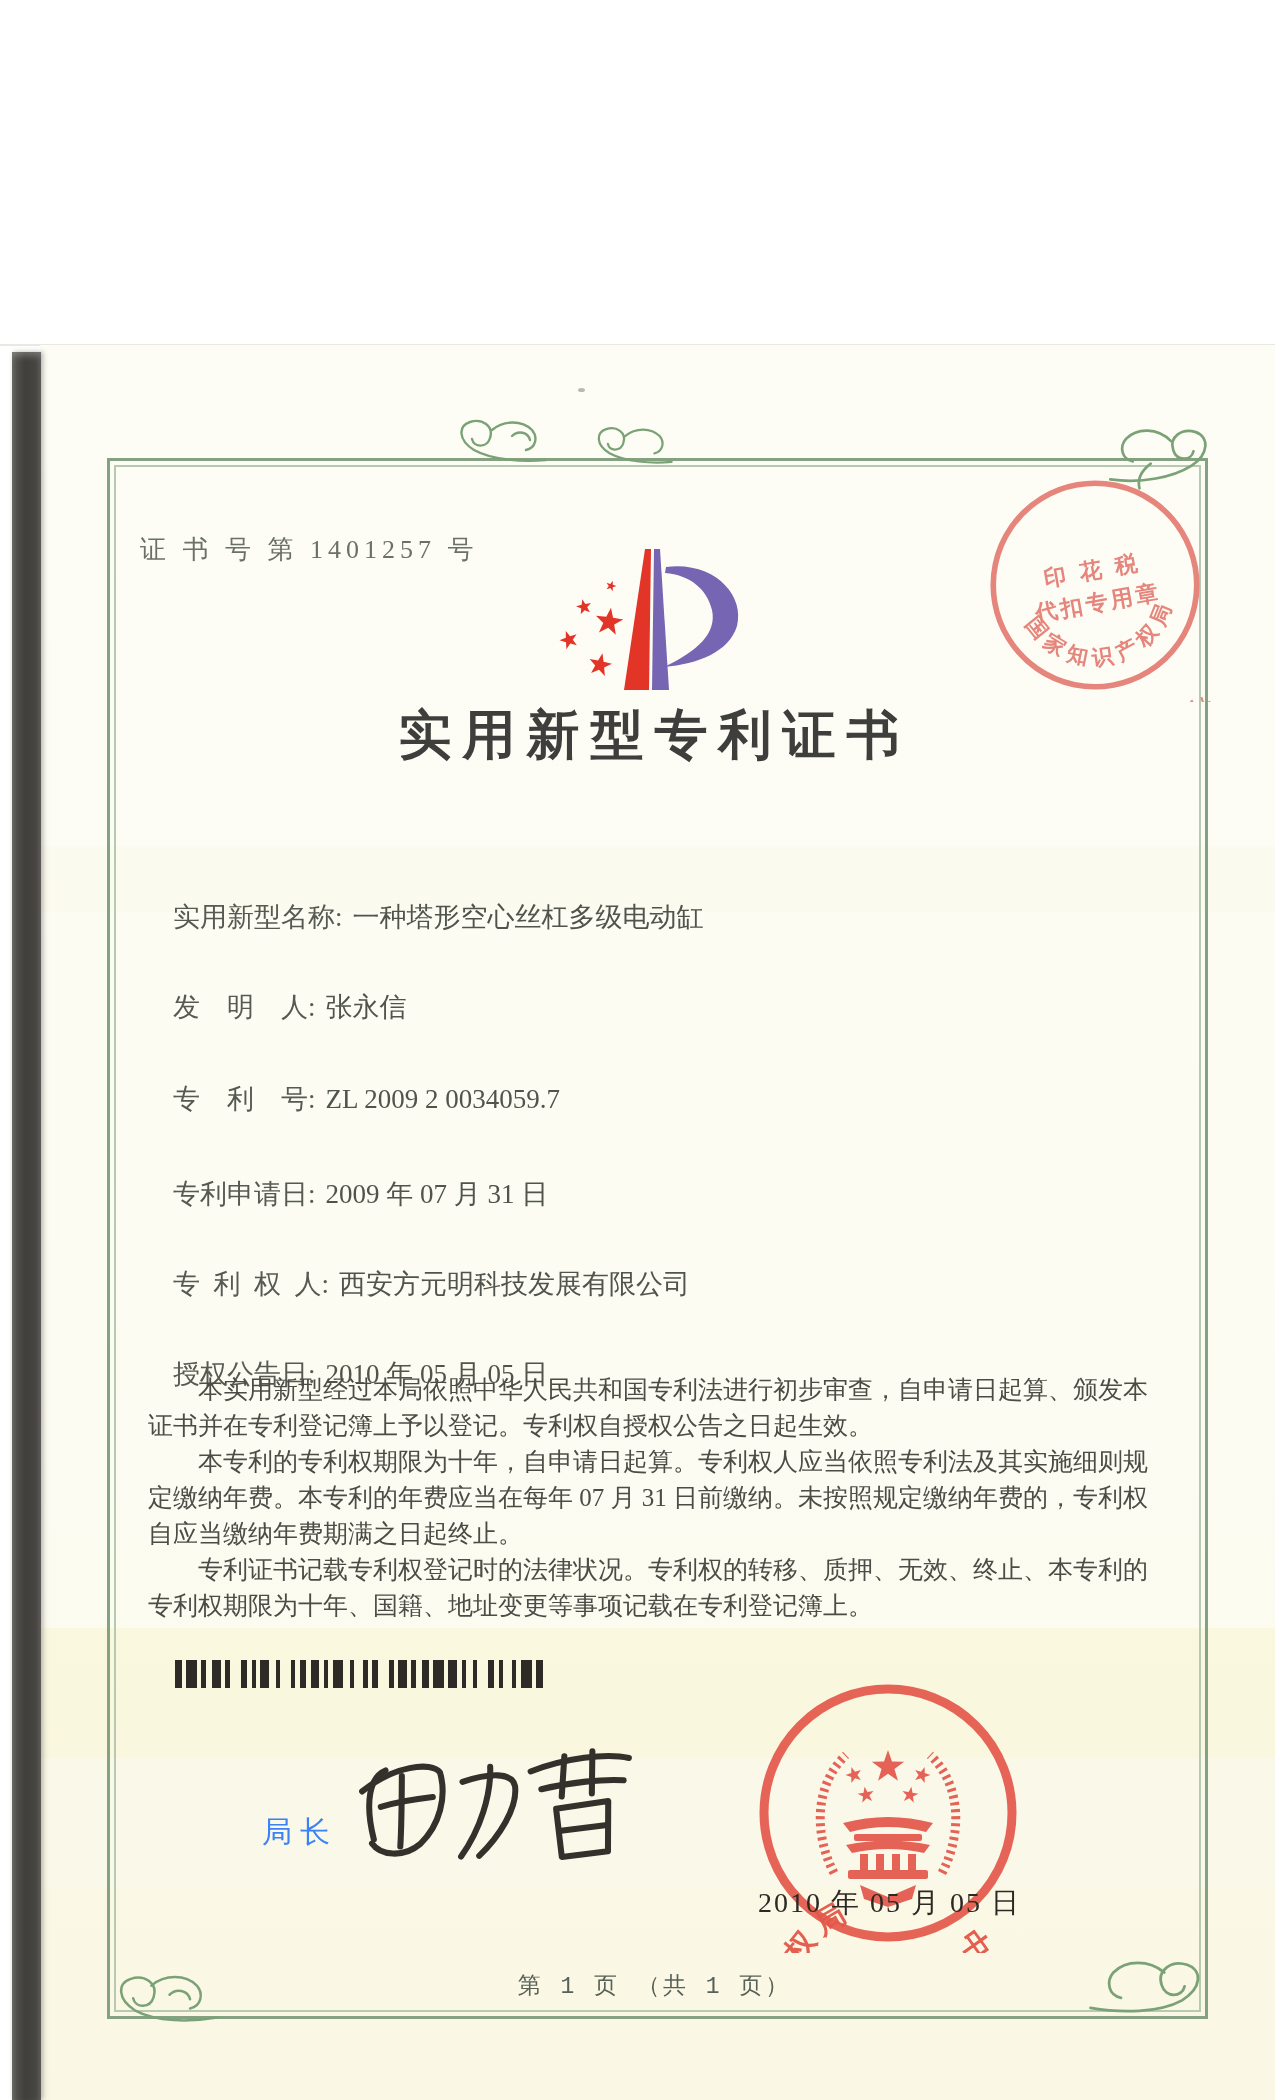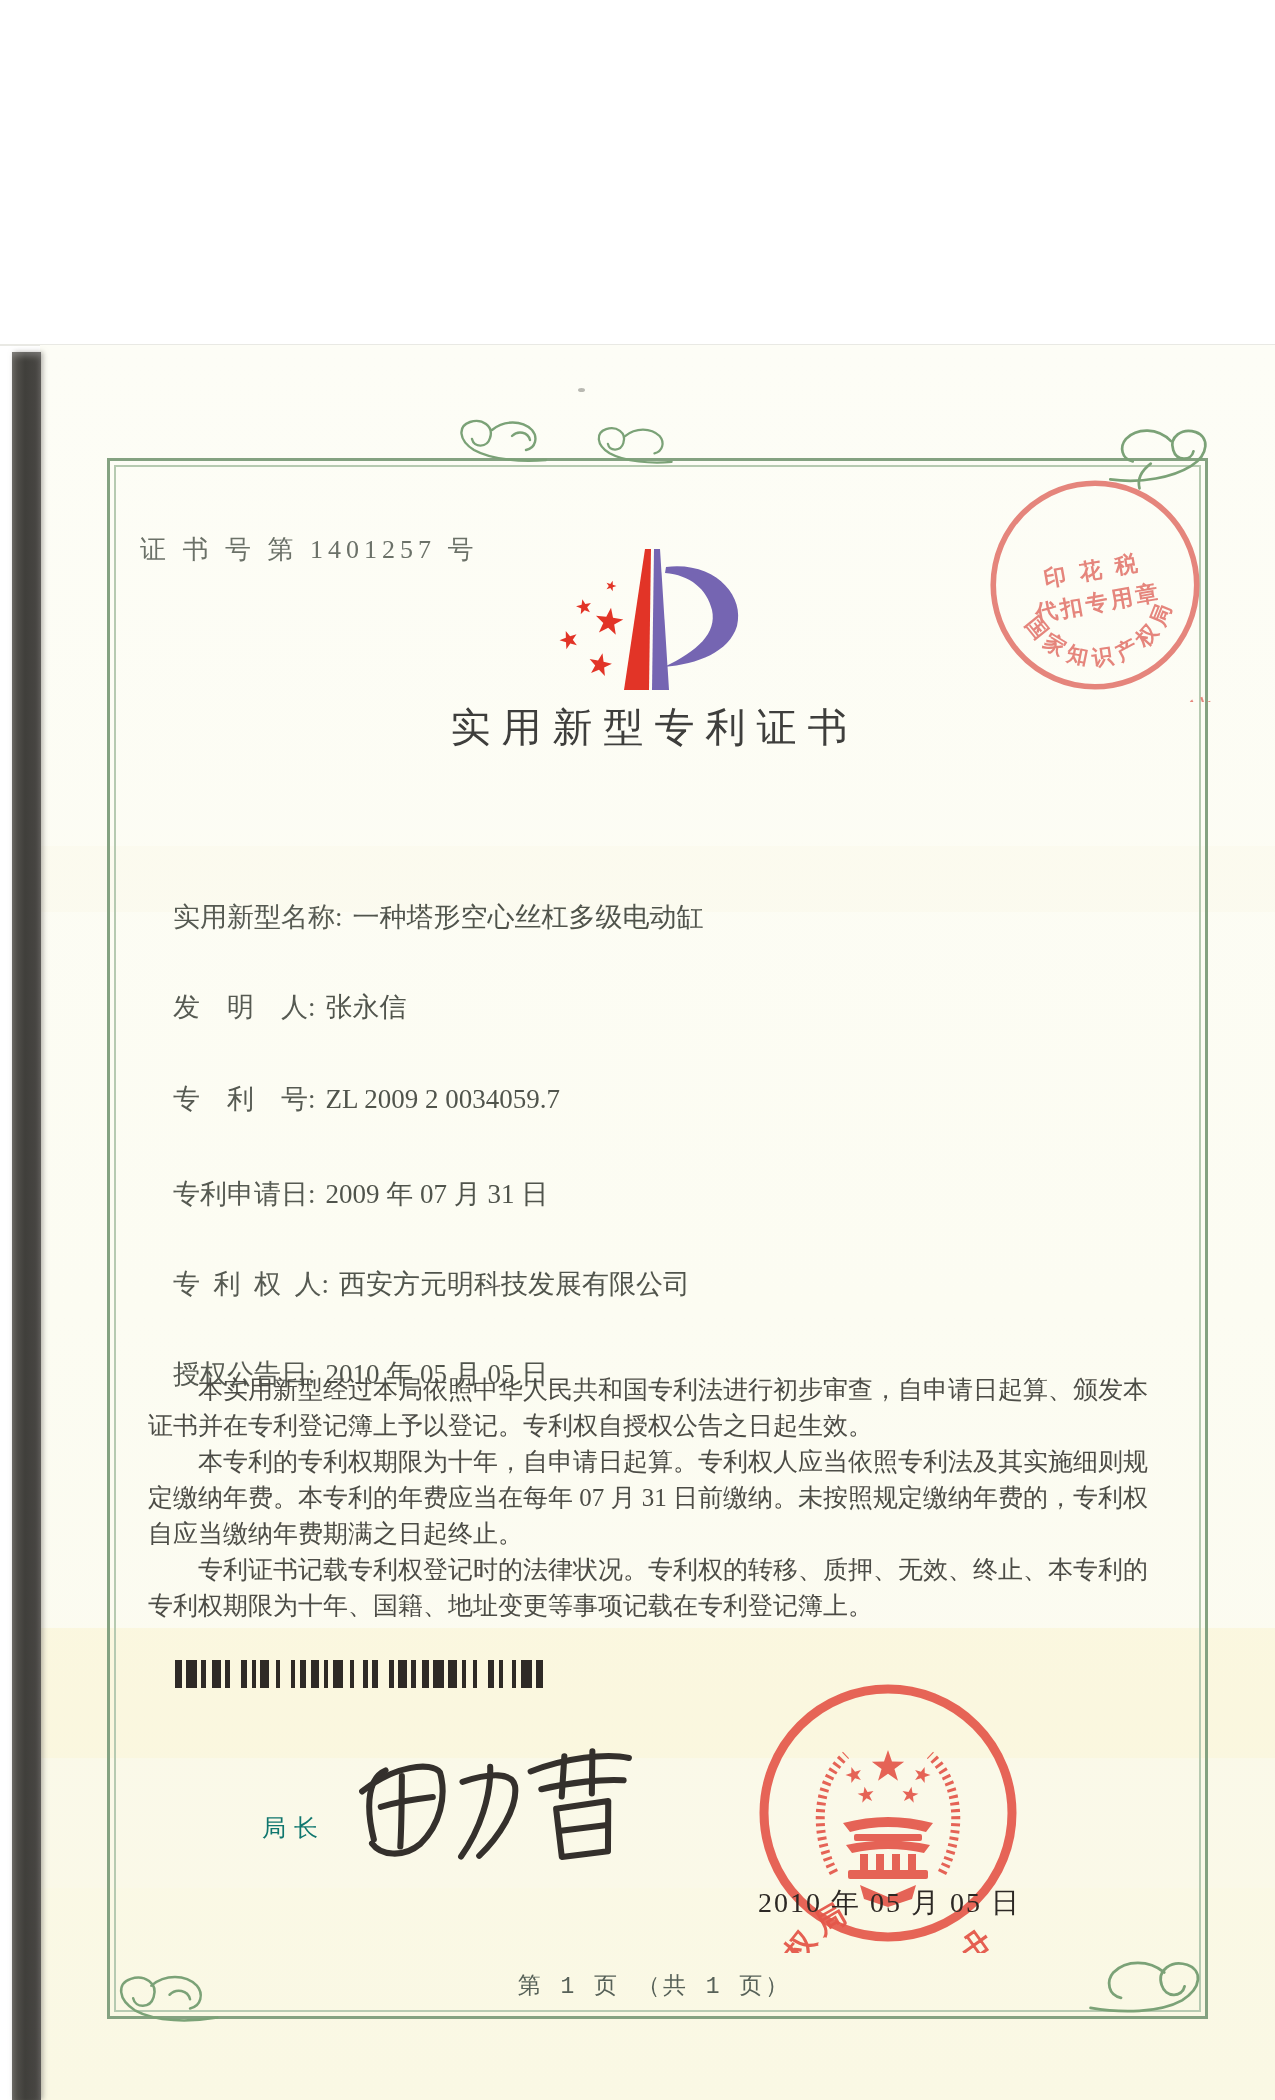--- a/index.html
+++ b/index.html
@@ -17,32 +17,32 @@
   .tint1{left:40px;top:1628px;width:1235px;height:130px;background:rgba(247,238,185,.30);}
   .tint2{left:40px;top:1758px;width:1235px;height:130px;background:rgba(246,240,208,.22);}
   .tint3{left:40px;top:1888px;width:1235px;height:212px;background:rgba(248,243,203,.28);}
   .tint4{left:40px;top:846px;width:1235px;height:66px;background:rgba(250,246,224,.22);}
   .speck{left:578px;top:388px;width:7px;height:4px;border-radius:50%;background:#b9b9b2;}
   
   .frame{left:107px;top:458px;width:1095px;height:1555px;border:3px solid #84a281;}
   .frame-inner{position:absolute;left:4px;top:4px;right:4px;bottom:4px;border:2px solid #b6cab1;}
   
   .cert-no{left:140px;top:532px;font-size:26px;letter-spacing:5px;color:#6b7168;white-space:pre;}
-  .title{left:107px;top:700px;width:1095px;text-align:center;font-size:40px;font-weight:400;
+  .title{left:107px;top:700px;width:1095px;text-align:center;font-size:53px;font-weight:700;
          letter-spacing:11px;color:#3e3e3c;}
   .field{font-size:27px;color:#565a52;white-space:pre;}
   .field .lbl{color:#565a52;}
   .field .val{color:#50544c;margin-left:10px;}
   .f0{left:146px;top:868px;} .f1{left:146px;top:958px;} .f2{left:146px;top:1050px;}
   .f3{left:146px;top:1145px;} .f4{left:146px;top:1235px;} .f5{left:146px;top:1325px;}
   .body-text{left:148px;top:1372px;width:1000px;font-size:25px;line-height:36px;color:#4c4c46;}
   .body-text p{margin:0;text-indent:2em;}
   .barcode{left:175px;top:1660px;width:372px;height:28px;display:flex;align-items:stretch;}
   .barcode span{background:#2e2a26;height:100%;}
-  .sig-title{left:262px;top:1812px;font-size:24px;letter-spacing:8px;color:#0f766e;}
+  .sig-title{left:262px;top:1812px;font-size:30px;letter-spacing:8px;color:#3b82f6;}
   .seal-date{left:758px;top:1884px;width:252px;text-align:center;font-size:28px;
              letter-spacing:2px;color:#2c2824;z-index:6;white-space:pre;}
   .footer{left:107px;top:1970px;width:1095px;text-align:center;font-size:23px;
           letter-spacing:3px;color:#576158;white-space:pre;font-family:Liberation Mono, monospace;}
   svg{display:block;}
   .orn{color:#7ba277;}
 </style>
 </head>
 <body>
 

